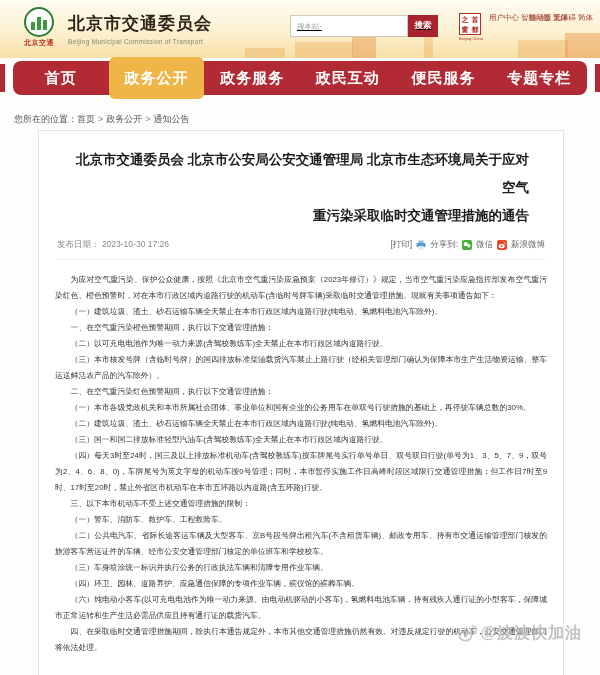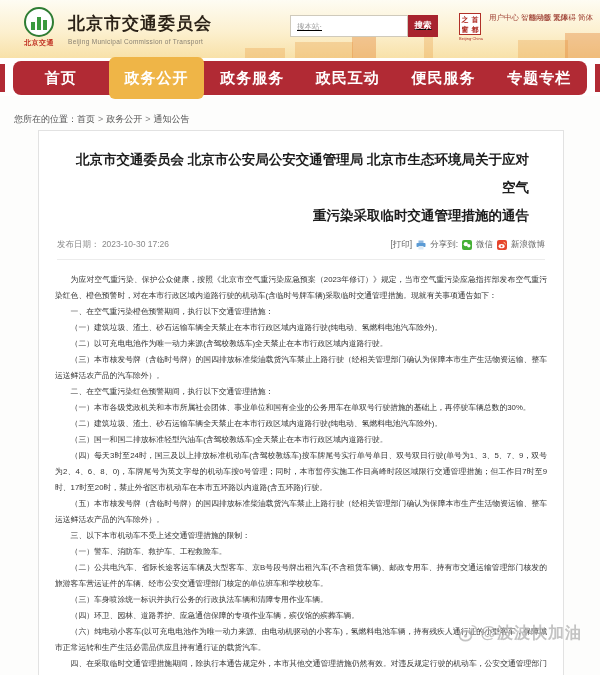--- a/index.html
+++ b/index.html
@@ -162,30 +162,29 @@
         <ellipse cx="4.6" cy="6.2" rx="3" ry="2.1" fill="#fff"></ellipse>
         <circle cx="4.6" cy="6.2" r="1" fill="#e6452c"></circle>
         <path d="M6.5 2.2 Q8.6 2.4 8.4 4.4" stroke="#ffd9a0" stroke-width="0.8" fill="none"></path>
       </svg>
       <span class="share-item">新浪微博</span>
     </div>
   </div>
 
   <div class="article-body" id="article-body">
       <p>为应对空气重污染、保护公众健康，按照《北京市空气重污染应急预案（2023年修订）》规定，当市空气重污染应急指挥部发布空气重污染红色、橙色预警时，对在本市行政区域内道路行驶的机动车(含临时号牌车辆)采取临时交通管理措施。现就有关事项通告如下：</p>
+      <p>（一）建筑垃圾、渣土、砂石运输车辆全天禁止在本市行政区域内道路行驶(纯电动、氢燃料电池汽车除外)。</p>
       <p>一、在空气重污染橙色预警期间，执行以下交通管理措施：</p>
-      <p>（一）建筑垃圾、渣土、砂石运输车辆全天禁止在本市行政区域内道路行驶(纯电动、氢燃料电池汽车除外)。</p>
       <p>（二）以可充电电池作为唯一动力来源(含驾校教练车)全天禁止在本市行政区域内道路行驶。</p>
       <p>（三）本市核发号牌（含临时号牌）的国四排放标准柴油载货汽车禁止上路行驶（经相关管理部门确认为保障本市生产生活物资运输、整车运送鲜活农产品的汽车除外）。</p>
       <p>二、在空气重污染红色预警期间，执行以下交通管理措施：</p>
       <p>（一）本市各级党政机关和本市所属社会团体、事业单位和国有企业的公务用车在单双号行驶措施的基础上，再停驶车辆总数的30%。</p>
       <p>（二）建筑垃圾、渣土、砂石运输车辆全天禁止在本市行政区域内道路行驶(纯电动、氢燃料电池汽车除外)。</p>
       <p>（三）国一和国二排放标准轻型汽油车(含驾校教练车)全天禁止在本市行政区域内道路行驶。</p>
       <p>（四）每天3时至24时，国三及以上排放标准机动车(含驾校教练车)按车牌尾号实行单号单日、双号双日行驶(单号为1、3、5、7、9，双号为2、4、6、8、0)，车牌尾号为英文字母的机动车按0号管理；同时，本市暂停实施工作日高峰时段区域限行交通管理措施；但工作日7时至9时、17时至20时，禁止外省区市机动车在本市五环路以内道路(含五环路)行驶。</p>
-      <p>（五）本市核发号牌（含临时号牌）的国四排放标准柴油载货汽车禁止上路行驶（经相关管理部门确认为保障本市生产生活物资运输、整车运送鲜活农产品的汽车除外）。</p>
       <p>三、以下本市机动车不受上述交通管理措施的限制：</p>
       <p>（一）警车、消防车、救护车、工程救险车。</p>
       <p>（二）公共电汽车、省际长途客运车辆及大型客车、京B号段号牌出租汽车(不含租赁车辆)、邮政专用车、持有市交通运输管理部门核发的旅游客车营运证件的车辆、经市公安交通管理部门核定的单位班车和学校校车。</p>
       <p>（三）车身喷涂统一标识并执行公务的行政执法车辆和清障专用作业车辆。</p>
       <p>（四）环卫、园林、道路养护、应急通信保障的专项作业车辆，殡仪馆的殡葬车辆。</p>
       <p>（六）纯电动小客车(以可充电电池作为唯一动力来源、由电动机驱动的小客车)，氢燃料电池车辆，持有残疾人通行证的小型客车，保障城市正常运转和生产生活必需品供应且持有通行证的载货汽车。</p>
       <p>四、在采取临时交通管理措施期间，除执行本通告规定外，本市其他交通管理措施仍然有效。对违反规定行驶的机动车，公安交通管理部门将依法处理。</p>
     </div>
 </main>
 

